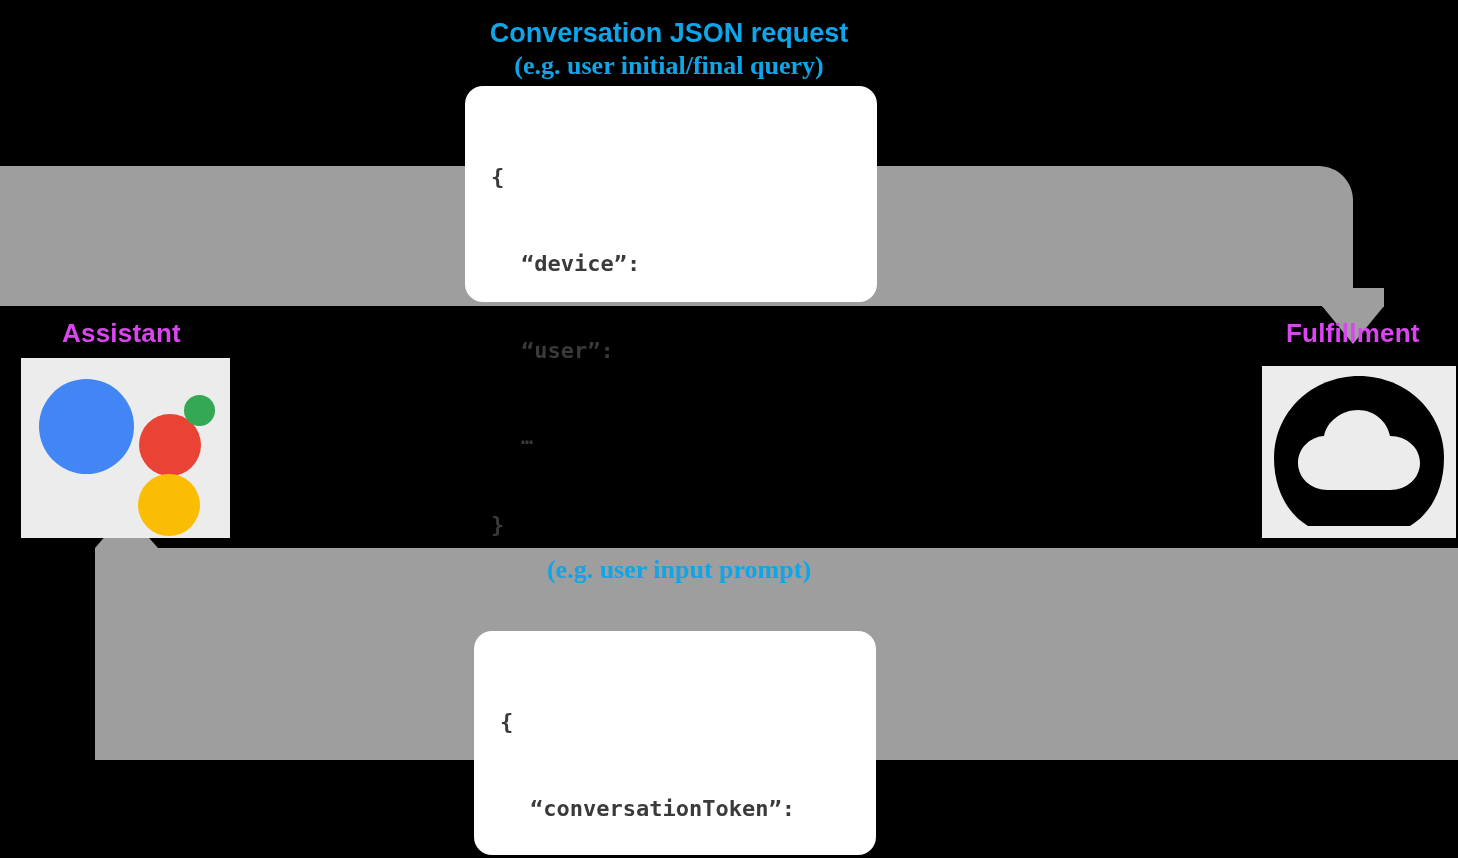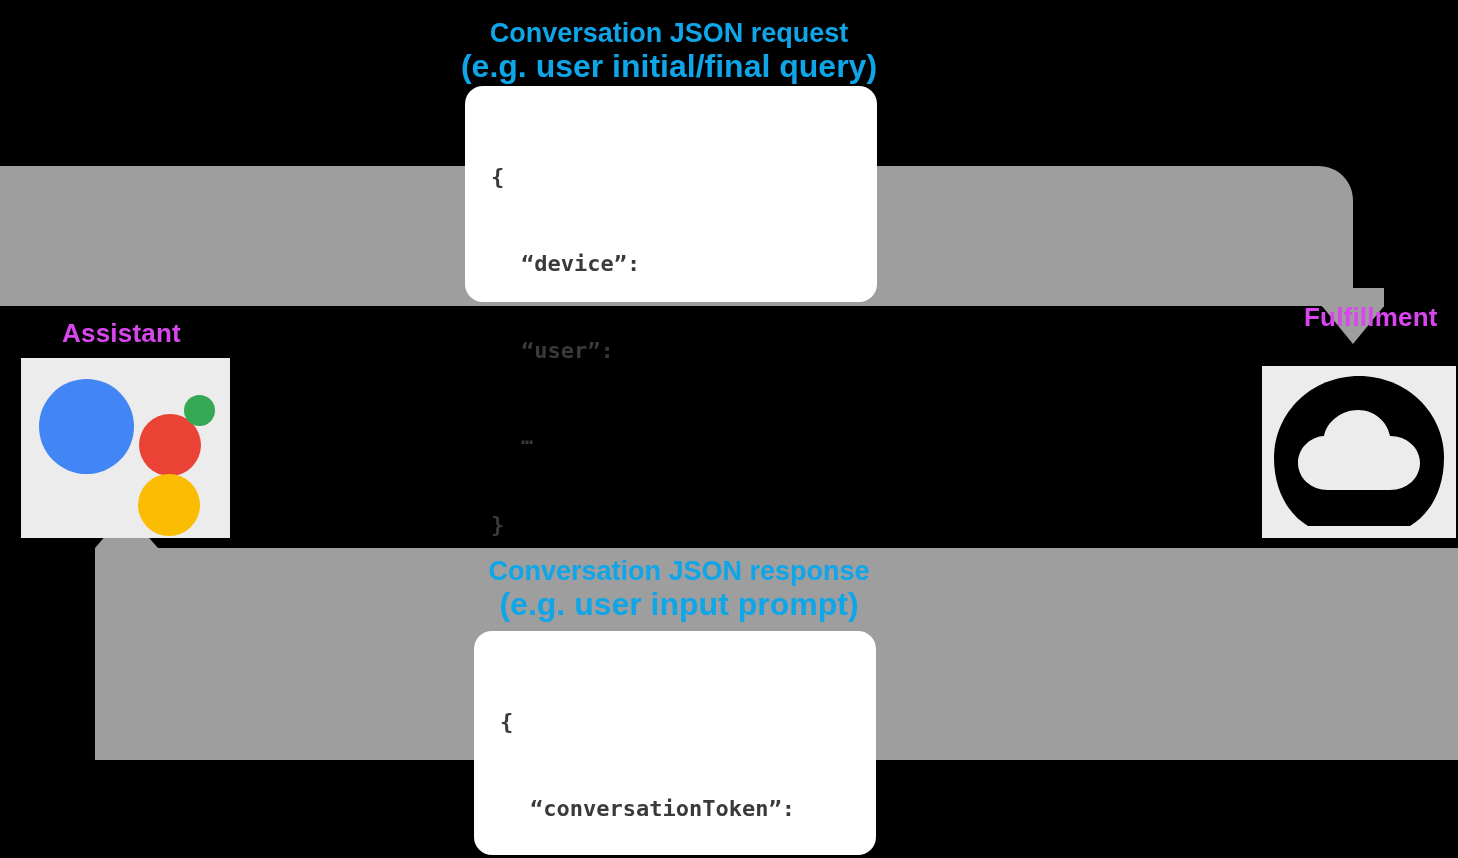--- a/index.html
+++ b/index.html
@@ -72,38 +72,39 @@
   
   .endpoint-label {
     position: absolute;
     color: #d946ef;
     font-size: 26px;
     font-weight: 700;
     letter-spacing: 0.2px;
     white-space: nowrap;
   }
   .label-assistant { left: 62px;  top: 318px; }
-  .label-fulfill   { left: 1286px; top: 302px; margin-left: 18px; }
+  .label-fulfill   { left: 1286px; top: 318px; }
 
   
   .caption {
     position: absolute;
     text-align: center;
     white-space: nowrap;
     color: #0ea5e9;
   }
   .caption .line-1 {
     font-size: 27px;
     font-weight: 700;
     line-height: 34px;
   }
   .caption .line-2 {
-    font-size: 32px;
+    font-size: 26px;
     font-weight: 700;
     line-height: 32px;
+    font-family: Liberation Serif, serif;
   }
   .caption-top    { left: 429px; top: 16px;  width: 480px; }
   .caption-bottom { left: 429px; top: 554px; width: 500px; }
 
   
   .code-card {
     position: absolute;
     background: #ffffff;
     border-radius: 18px;
     box-sizing: border-box;
@@ -229,21 +230,20 @@
 
   <div class="code-card card-top">
     <span class="code-line">{</span>
     <span class="code-line code-indent">“device”:</span>
     <span class="code-line code-indent">“user”:</span>
     <span class="code-line code-ellipsis">…</span>
     <span class="code-line">}</span>
   </div>
 
   <div class="caption caption-bottom">
-    <div class="line-1">Conversation JSON response</div>
     <div class="line-2">(e.g. user input prompt)</div>
   </div>
 
   <div class="code-card card-bottom">
     <span class="code-line">{</span>
     <span class="code-line code-indent">“conversationToken”:</span>
     
     
     
   </div>

